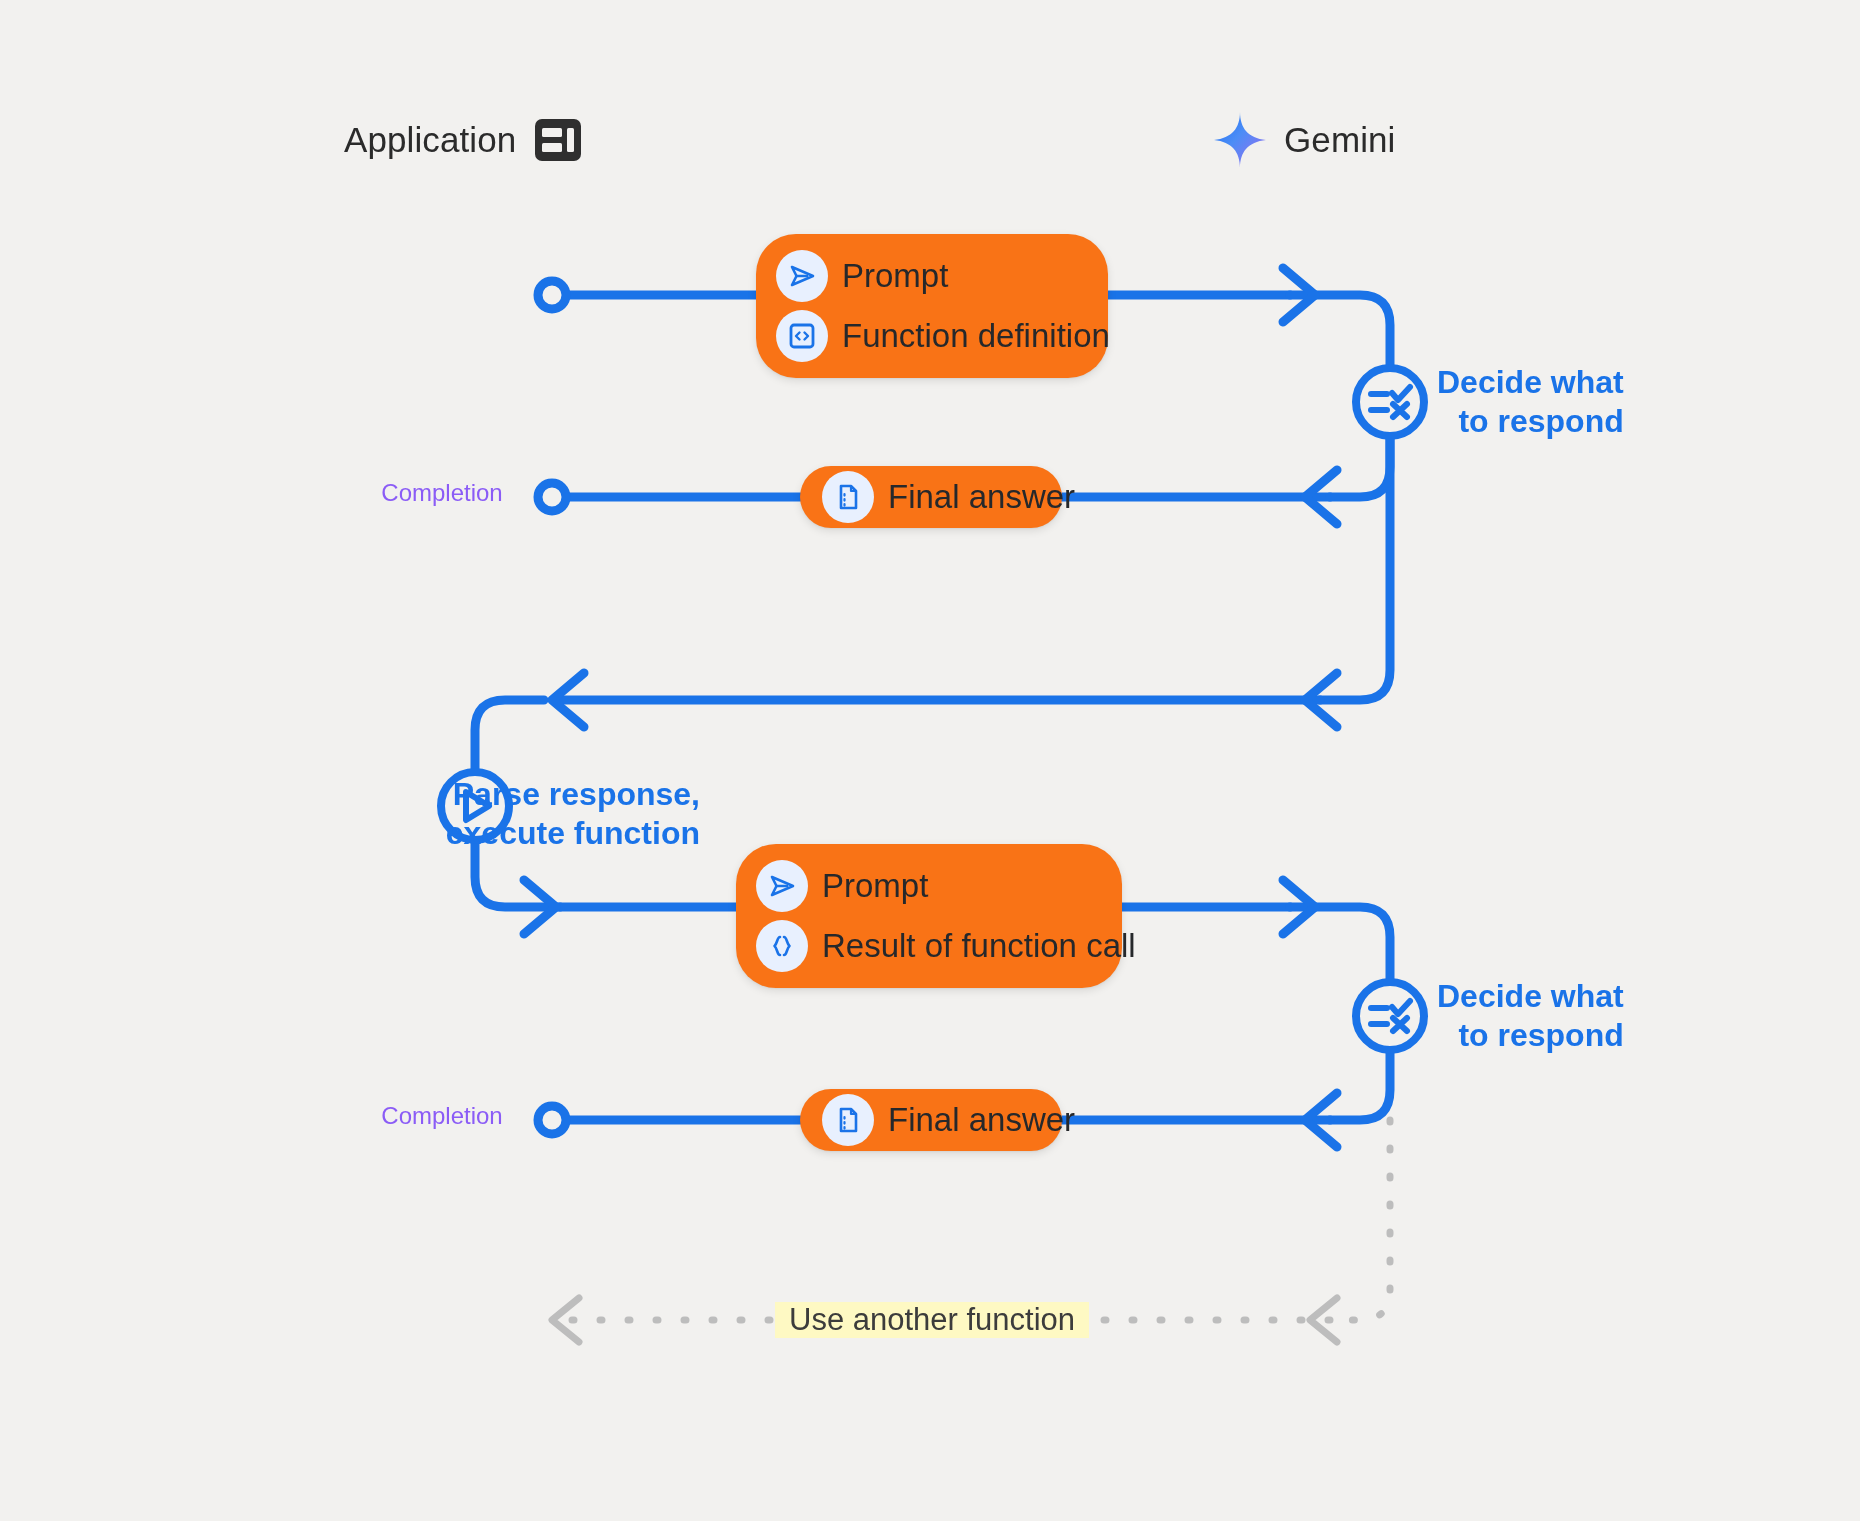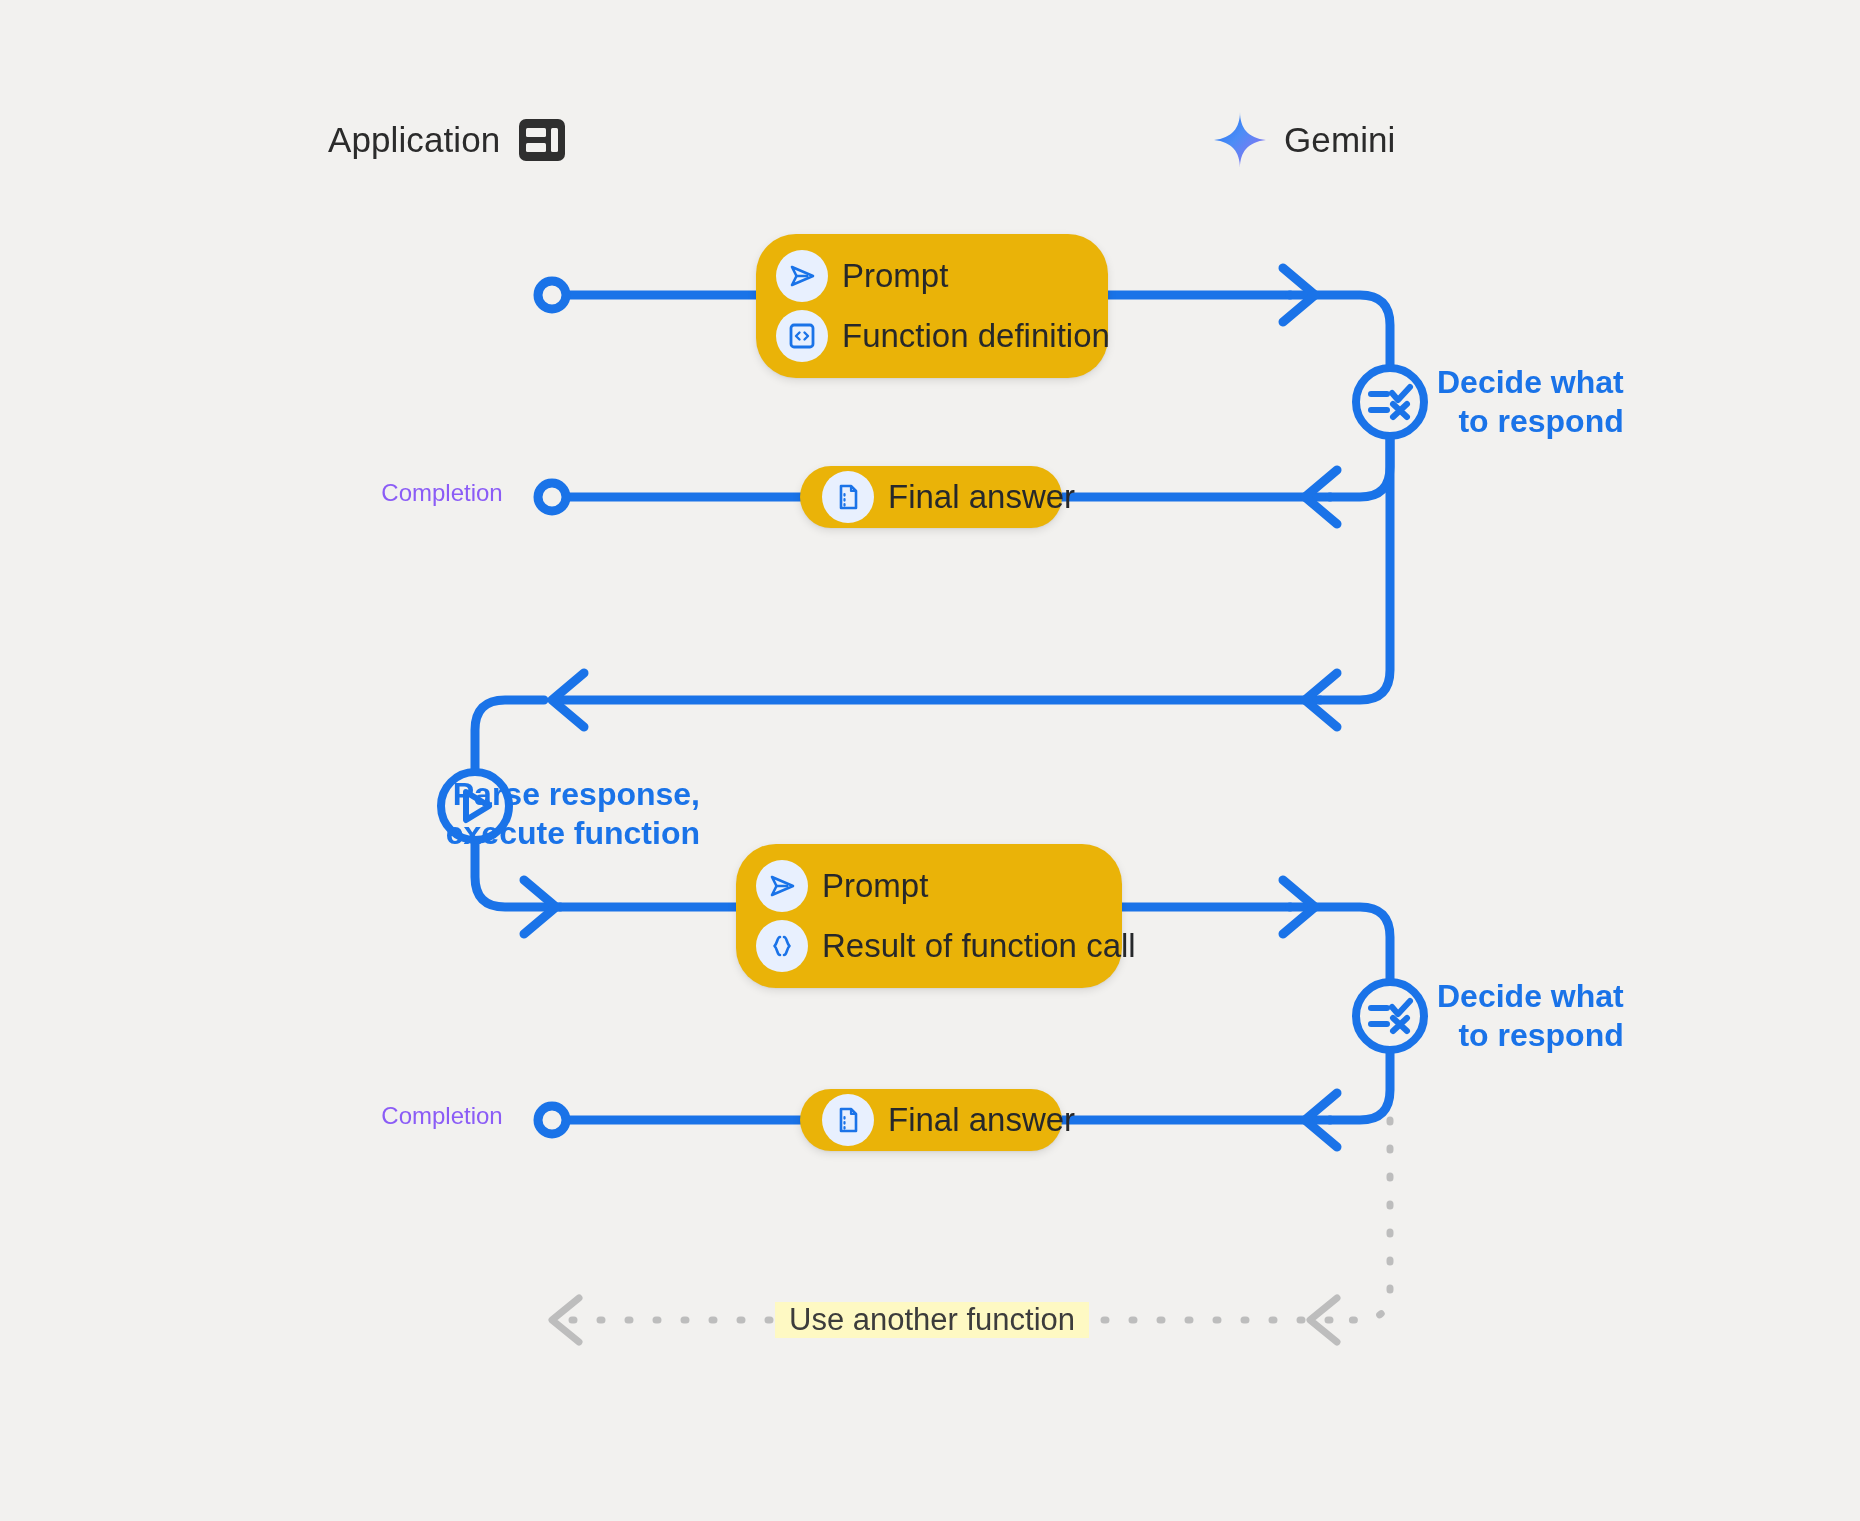--- a/index.html
+++ b/index.html
@@ -45,21 +45,21 @@
   }
   .gem-icon {
     width: 52px;
     height: 56px;
     flex: 0 0 auto;
   }
 
   
   .bubble {
     position: absolute;
-    background: #eab308;
+    background: #f97316;
     border-radius: 40px;
     box-shadow: 0 3px 9px rgba(0,0,0,0.10), 0 1px 2px rgba(0,0,0,0.05);
     display: flex;
     flex-direction: column;
     justify-content: center;
     z-index: 5;
     box-sizing: border-box;
   }
   .bubble.single {
     border-radius: 34px;
@@ -209,21 +209,21 @@
     </g>
 
     <g stroke="#BDBDBD" stroke-width="7" fill="none" stroke-linecap="round" stroke-linejoin="round">
       <path d="M 1390 1120 V 1290 Q 1390 1320 1360 1320 H 1330" stroke-dasharray="2 26"></path>
       <path d="M 1330 1320 H 560" stroke-dasharray="2 26"></path>
       <path d="M 1337 1298 L 1310 1320 L 1337 1342"></path>
       <path d="M 579 1298 L 552 1320 L 579 1342"></path>
     </g>
   </svg>
 
-  <div class="actor" style="left:328px; top:118px;text-align:right;">
+  <div class="actor" style="left:344px; top:118px;text-align:right;">
     <span class="actor-label">Application</span>
     <svg class="app-icon" viewBox="0 0 48 44">
       <rect x="1" y="1" width="46" height="42" rx="7" fill="#2F2F2F"></rect>
       <rect x="8" y="10" width="20" height="9" rx="1.5" fill="#F2F1EF"></rect>
       <rect x="8" y="25" width="20" height="9" rx="1.5" fill="#F2F1EF"></rect>
       <rect x="33" y="10" width="7" height="24" rx="1.5" fill="#F2F1EF"></rect>
     </svg>
   </div>
 
   <div class="actor" style="left:1214px; top:112px;">

